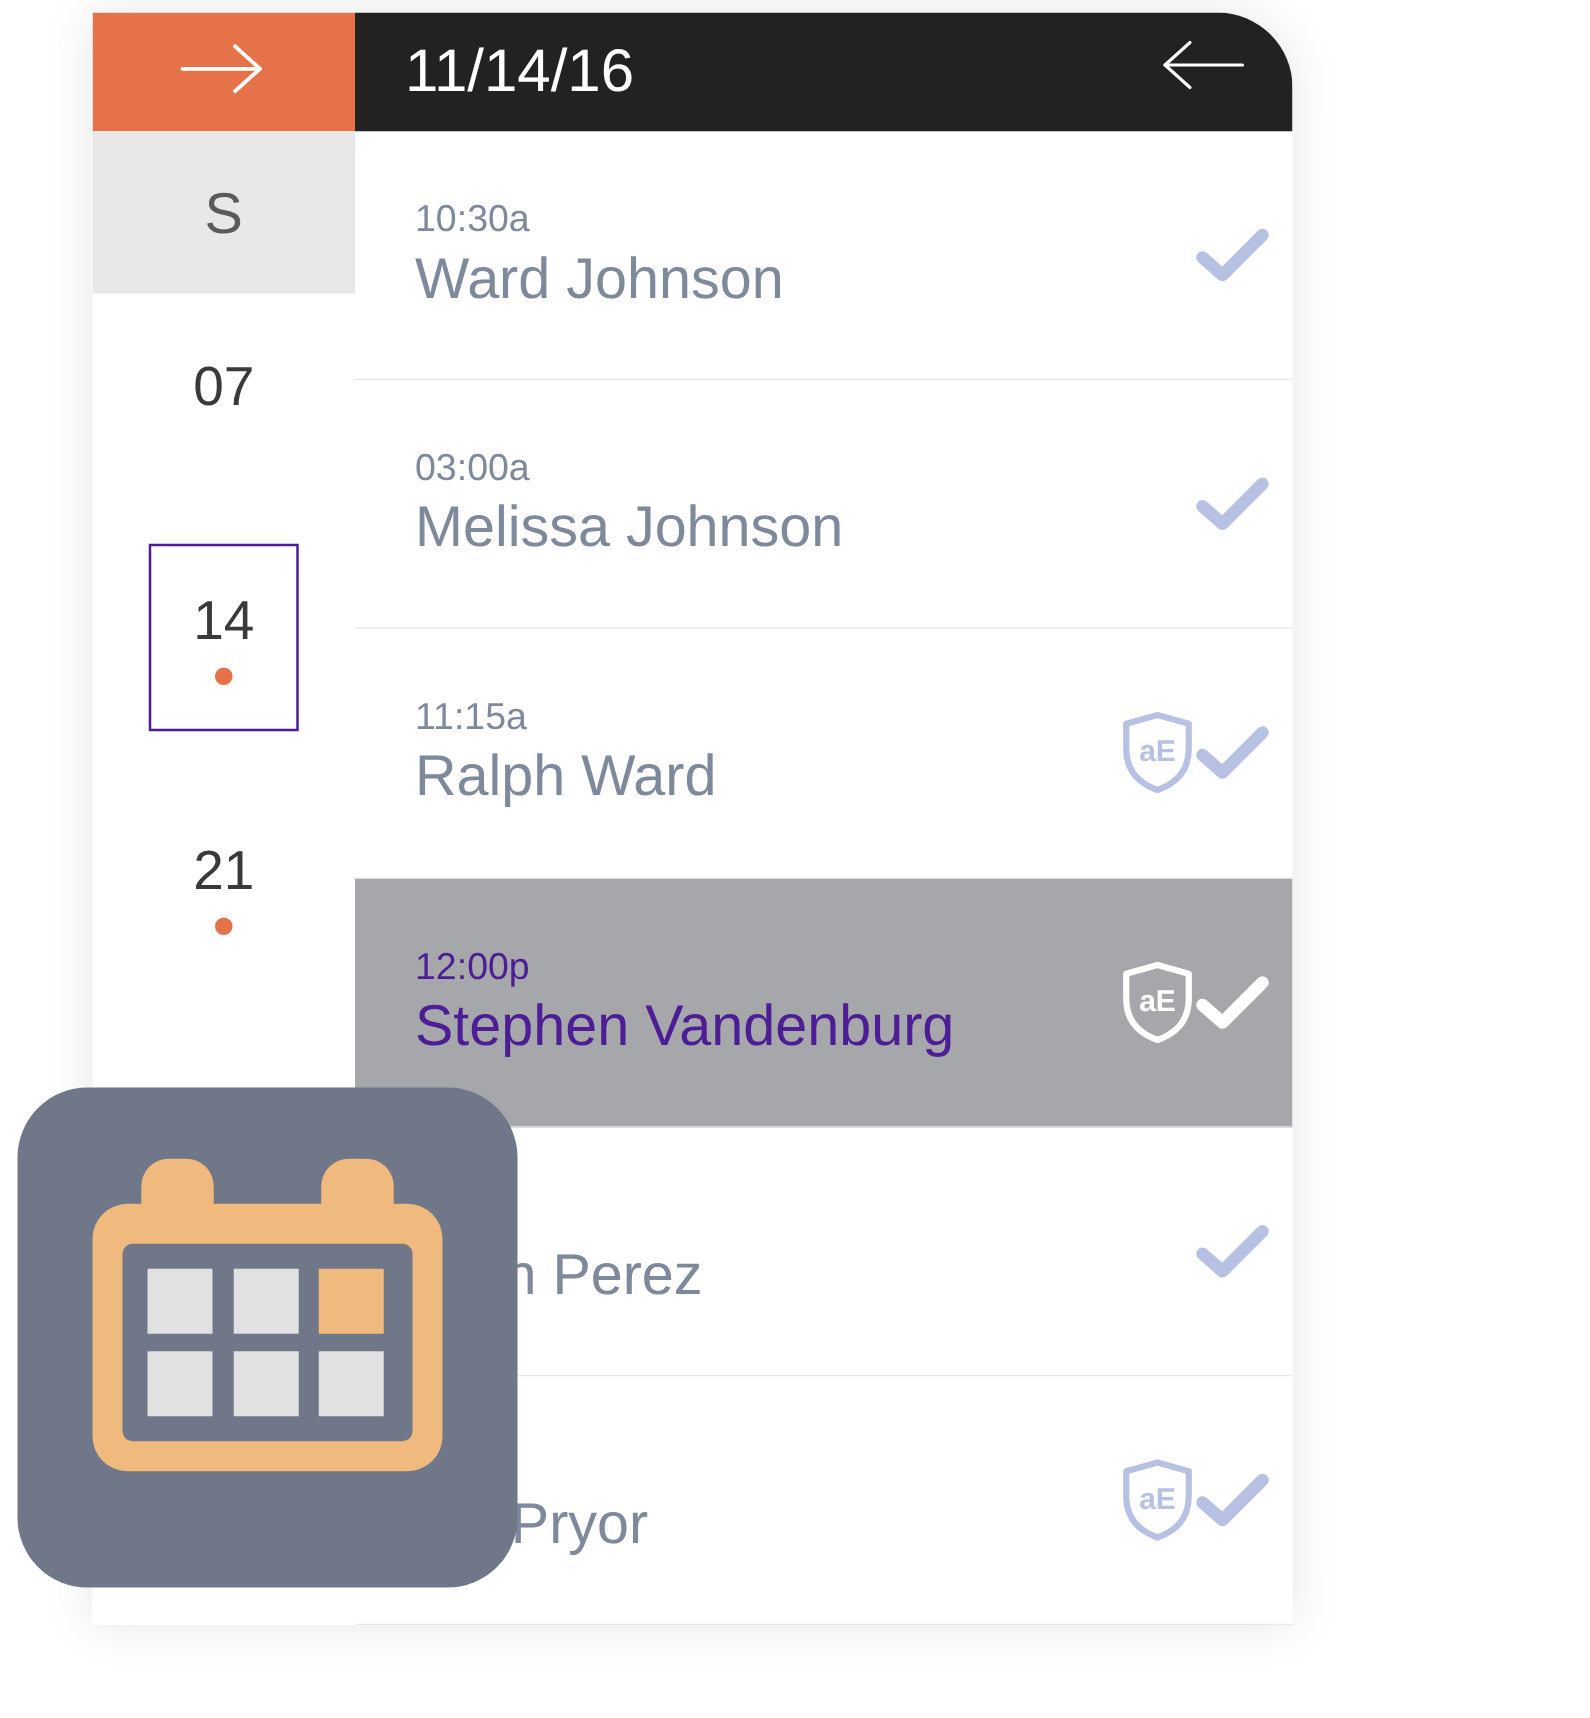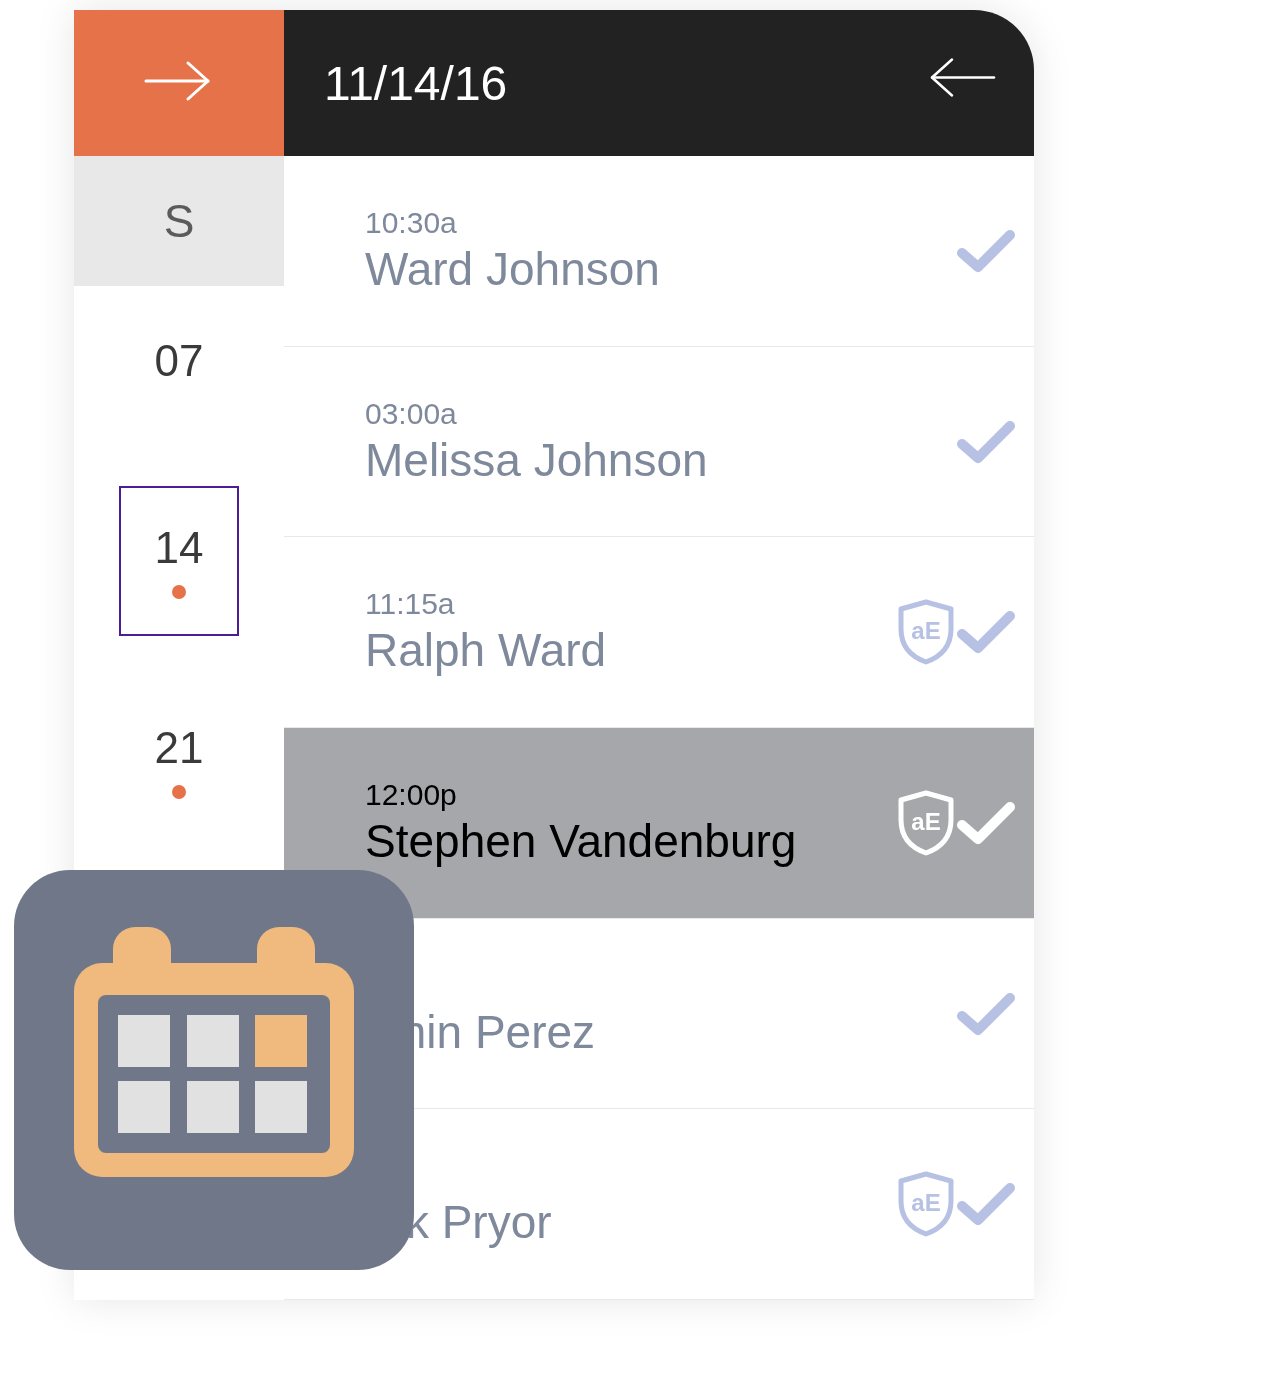--- a/index.html
+++ b/index.html
@@ -20,21 +20,21 @@
     box-shadow: 0 0 40px rgba(0,0,0,0.10);
     border-top-right-radius: 60px;
     overflow: hidden;
     display: flex;
     flex-direction: column;
   }
 
   
   .header {
     display: flex;
-    height: 146px;
+    height: 95px;
     flex: 0 0 auto;
   }
   .header-left {
     width: 210px;
     background: #e6724a;
     display: flex;
     align-items: center;
     justify-content: center;
   }
   .header-right {
@@ -120,39 +120,39 @@
   }
   .row {
     flex: 1;
     border-bottom: 1px solid #e8e8e8;
     display: flex;
     align-items: center;
     padding-left: 48px;
     padding-right: 18px;
     position: relative;
   }
-  .row-text { flex: 1; min-width: 0; margin-left: 33px; }
+  .row-text { flex: 1; min-width: 0; }
   .row-time {
     font-size: 30px;
     color: #7f899c;
     margin-bottom: 2px;
   }
   .row-name {
     font-size: 46px;
     color: #7f899c;
     white-space: nowrap;
     overflow: hidden;
     text-overflow: ellipsis;
   }
   .row.selected {
     background: #a6a7ab;
   }
   .row.selected .row-time,
   .row.selected .row-name {
-    color: #000000;
+    color: #4c1d95;
   }
   .row-icons {
     display: flex;
     align-items: center;
     gap: 0;
   }
   .check-icon, .shield-icon {
     display: inline-flex;
   }
   .row:not(.selected) .check-icon svg path { stroke: #b7c1e4; }

